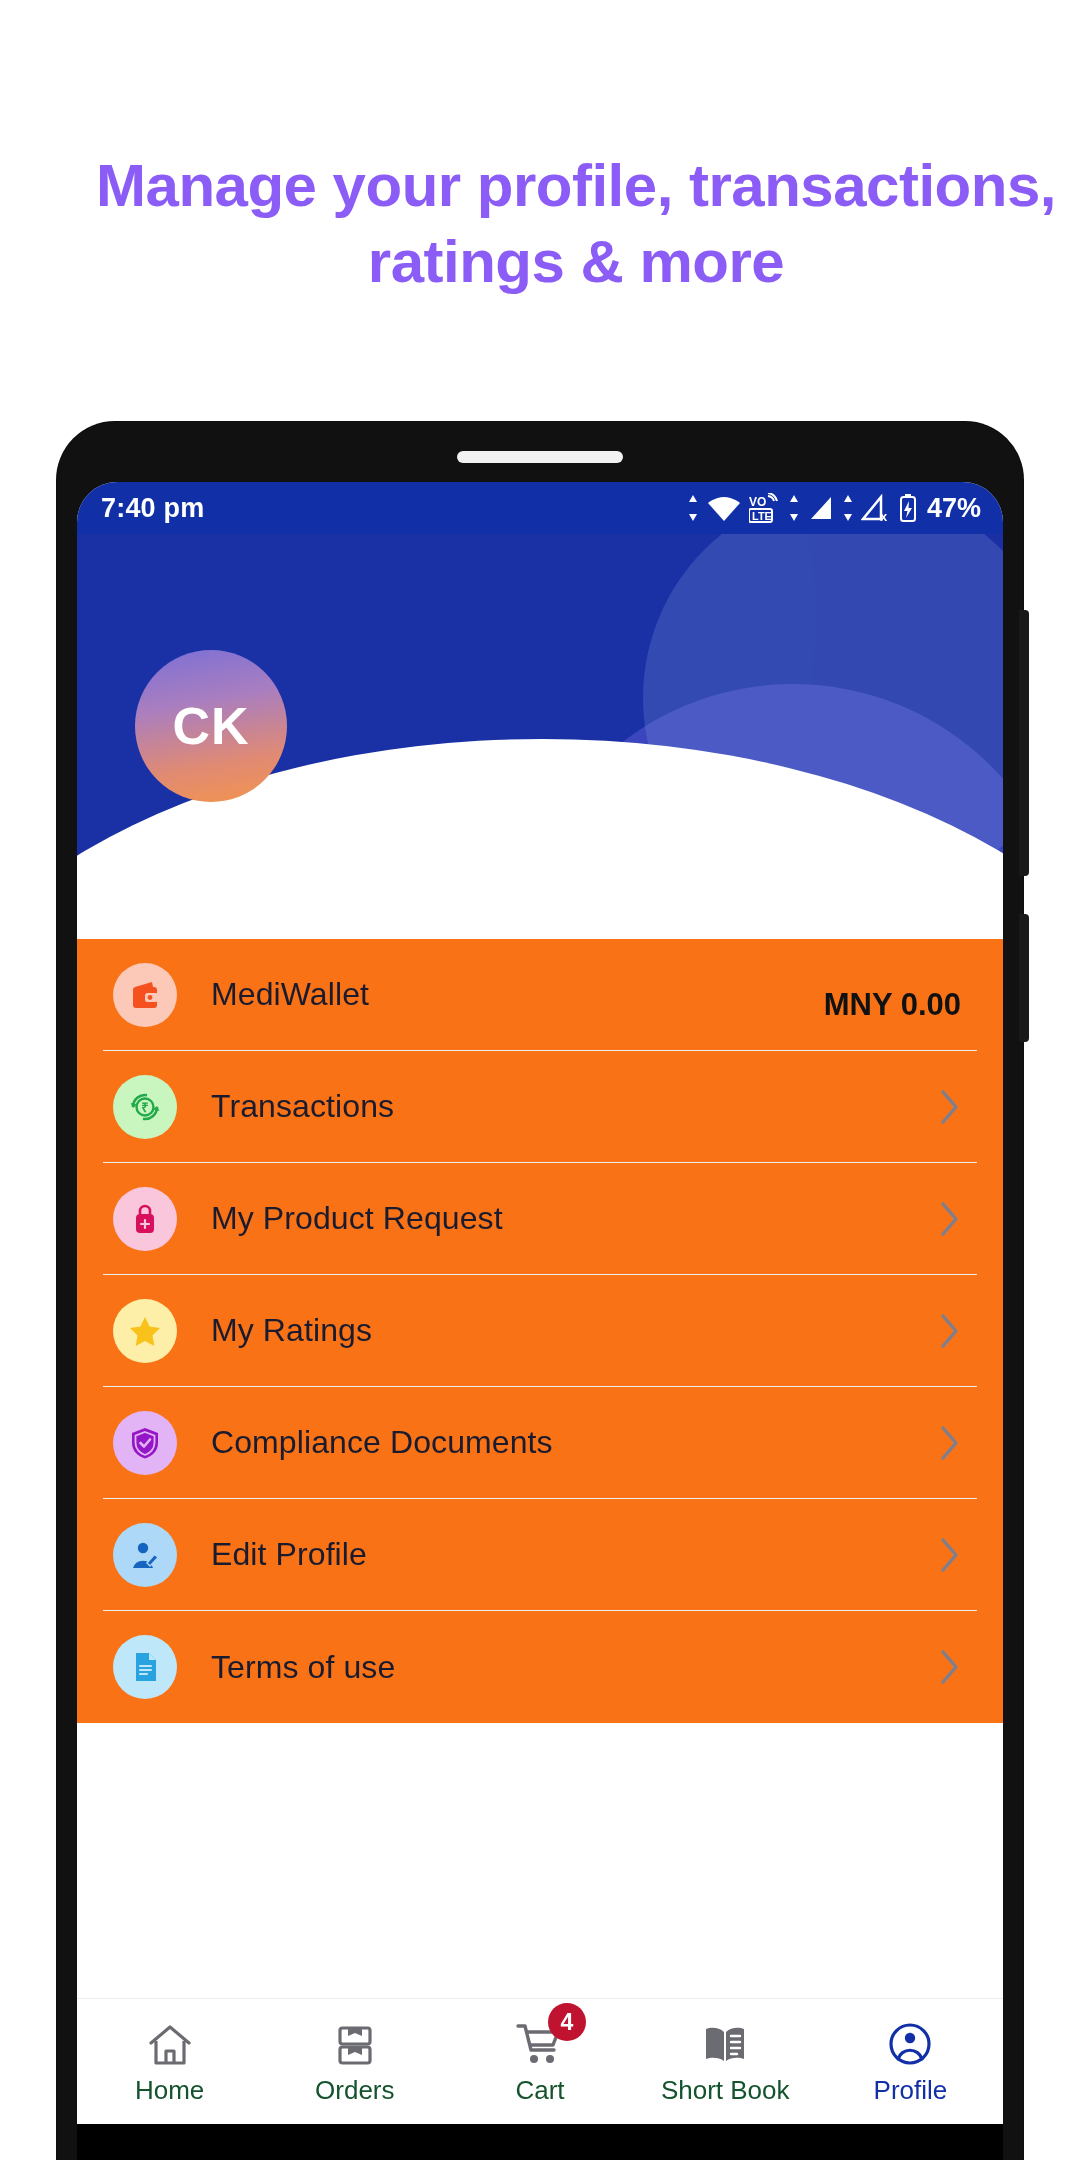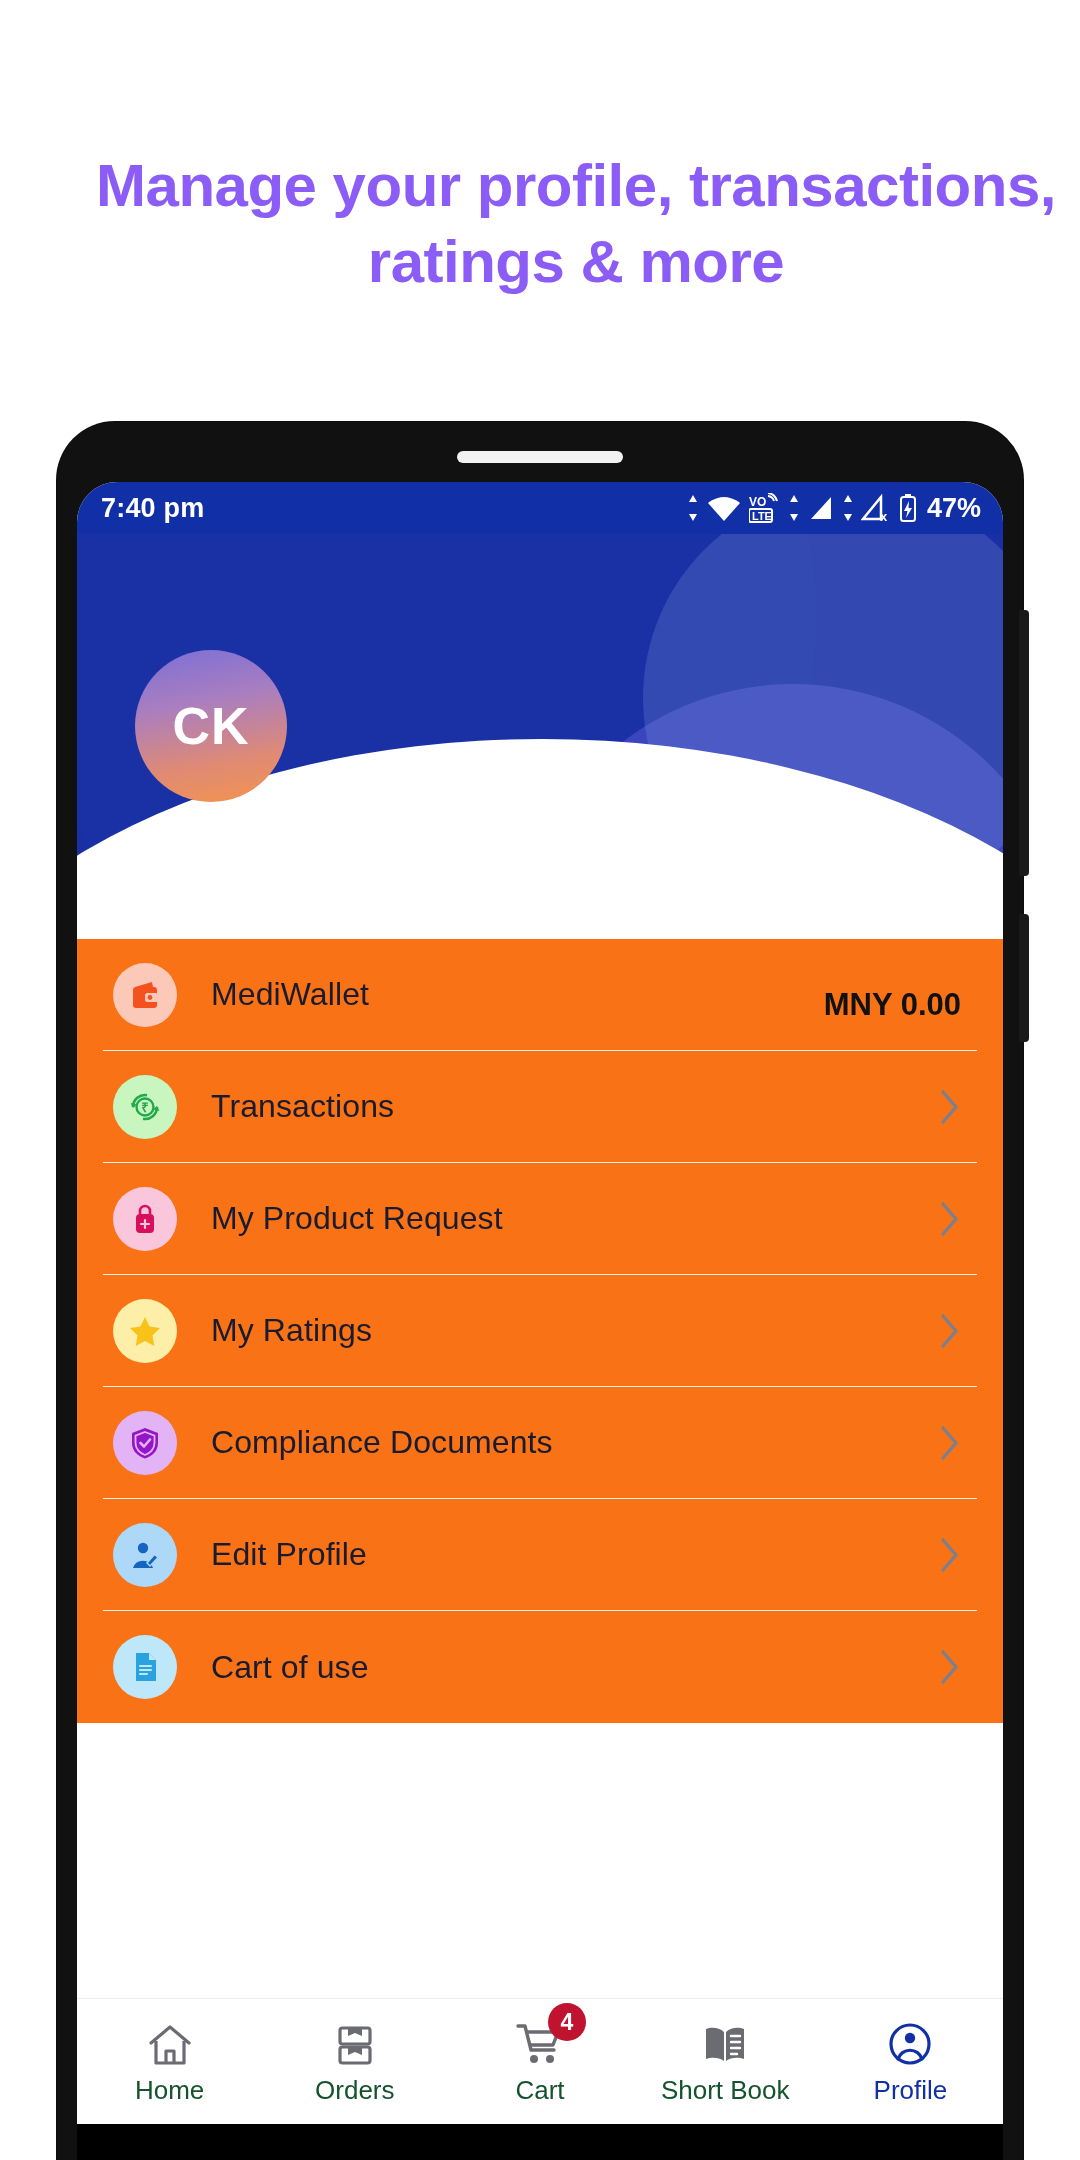--- a/index.html
+++ b/index.html
@@ -392,21 +392,21 @@
 
 
         <div class="menu-row">
           <span class="m-icon" style="background:#BEE7FA">
             <svg width="30" height="34" viewBox="0 0 30 34">
               <path d="M6 3 L19 3 L26 10 L26 31 L6 31 Z" fill="#29A3E0"></path>
               <path d="M19 3 L19 10 L26 10 Z" fill="#BEE7FA"></path>
               <path d="M10 16 L21 16 M10 20 L21 20 M10 24 L17 24" stroke="#BEE7FA" stroke-width="2.1" stroke-linecap="round"></path>
             </svg>
           </span>
-          <span class="m-label">Cart of use</span>
+          <span class="m-label">Terms of use</span>
           <span class="m-right">
             <span class="chev">
               <svg width="22" height="38" viewBox="0 0 22 38">
                   <path d="M4 4 L17 19 L4 34" fill="none" stroke="#7D7F8E" stroke-width="3.4" stroke-linecap="round" stroke-linejoin="round"></path>
                 </svg>
             </span>
           </span>
         </div>
 
       </div>

